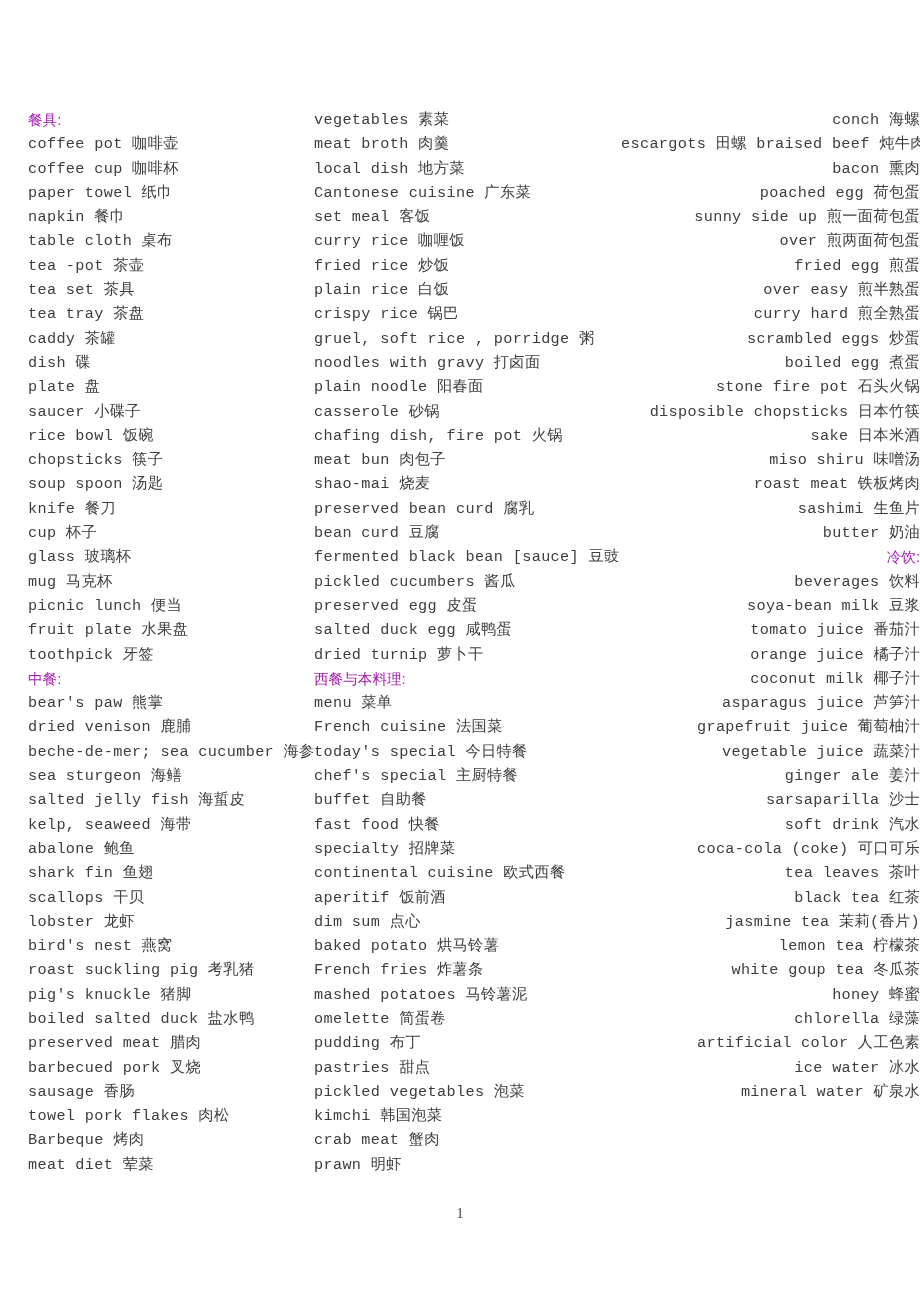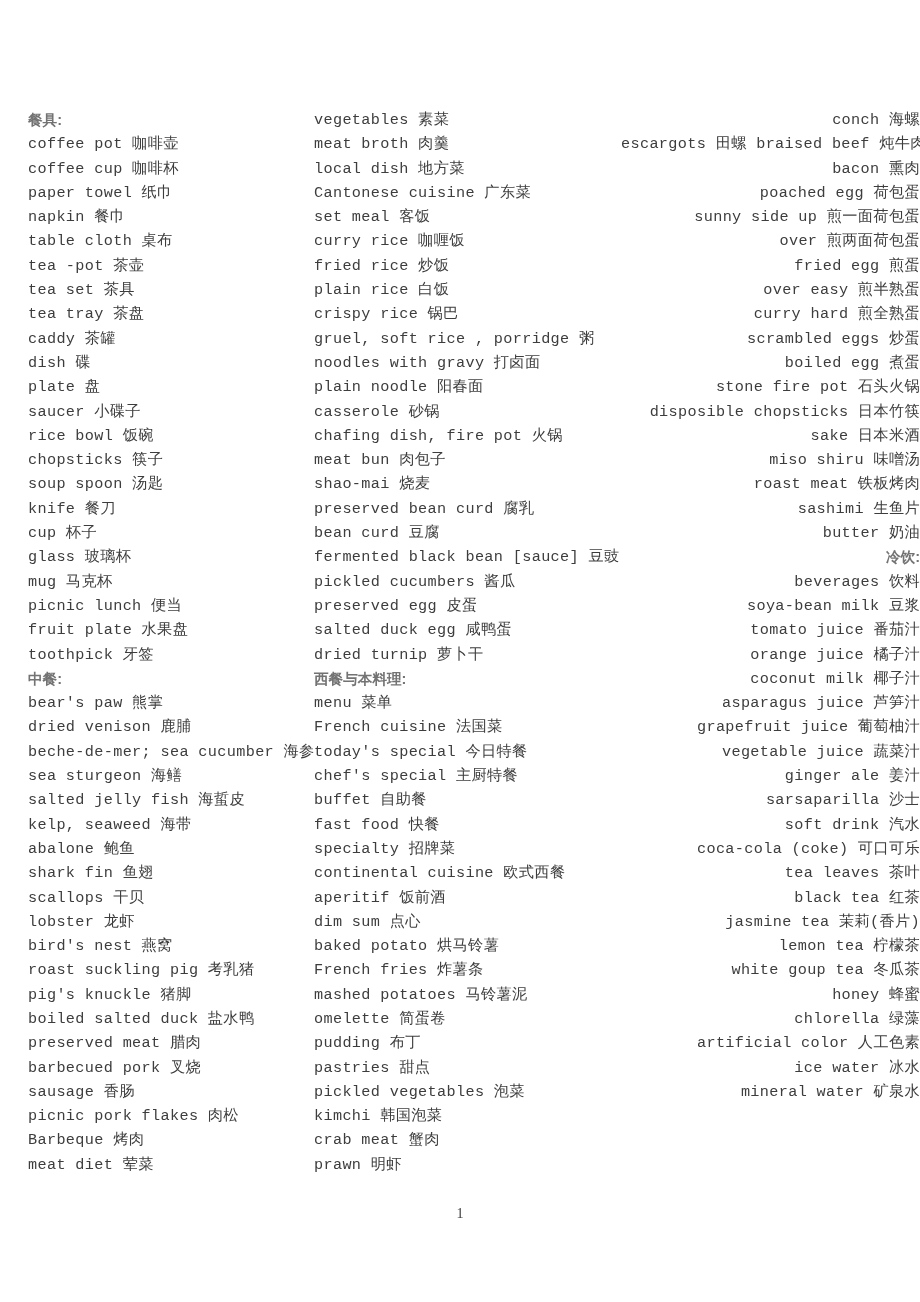--- a/index.html
+++ b/index.html
@@ -41,25 +41,25 @@
   .entry {
     height: 24.3px;
     line-height: 24.3px;
     font-size: 15.2px;
     letter-spacing: 0.35px;
     white-space: nowrap;
     font-family: "Liberation Mono", "DejaVu Sans Mono", monospace;
     color: #3d3d3d;
   }
   .entry.heading {
-    font-weight: bold;
+    font-weight: normal;
     font-family: "Liberation Sans", "DejaVu Sans", sans-serif;
     font-size: 14.6px;
     letter-spacing: 0;
-    color: #737373;
+    color: #a21caf;
   }
   .page-number {
     position: absolute;
     left: 0;
     top: 1206px;
     width: 920px;
     text-align: center;
     font-size: 14px;
     font-family: "Liberation Serif", "DejaVu Serif", serif;
     color: #3a3a3a;
@@ -106,21 +106,21 @@
         <div class="entry">shark fin 鱼翅</div>
         <div class="entry">scallops 干贝</div>
         <div class="entry">lobster 龙虾</div>
         <div class="entry">bird's nest 燕窝</div>
         <div class="entry">roast suckling pig 考乳猪</div>
         <div class="entry">pig's knuckle 猪脚</div>
         <div class="entry">boiled salted duck 盐水鸭</div>
         <div class="entry">preserved meat 腊肉</div>
         <div class="entry">barbecued pork 叉烧</div>
         <div class="entry">sausage 香肠</div>
-        <div class="entry">picnic pork flakes 肉松</div>
+        <div class="entry">towel pork flakes 肉松</div>
         <div class="entry">Barbeque 烤肉</div>
         <div class="entry">meat diet 荤菜</div>
       </div>
     <div class="column col-2">
         <div class="entry">vegetables 素菜</div>
         <div class="entry">meat broth 肉羹</div>
         <div class="entry">local dish 地方菜</div>
         <div class="entry">Cantonese cuisine 广东菜</div>
         <div class="entry">set meal 客饭</div>
         <div class="entry">curry rice 咖喱饭</div>

